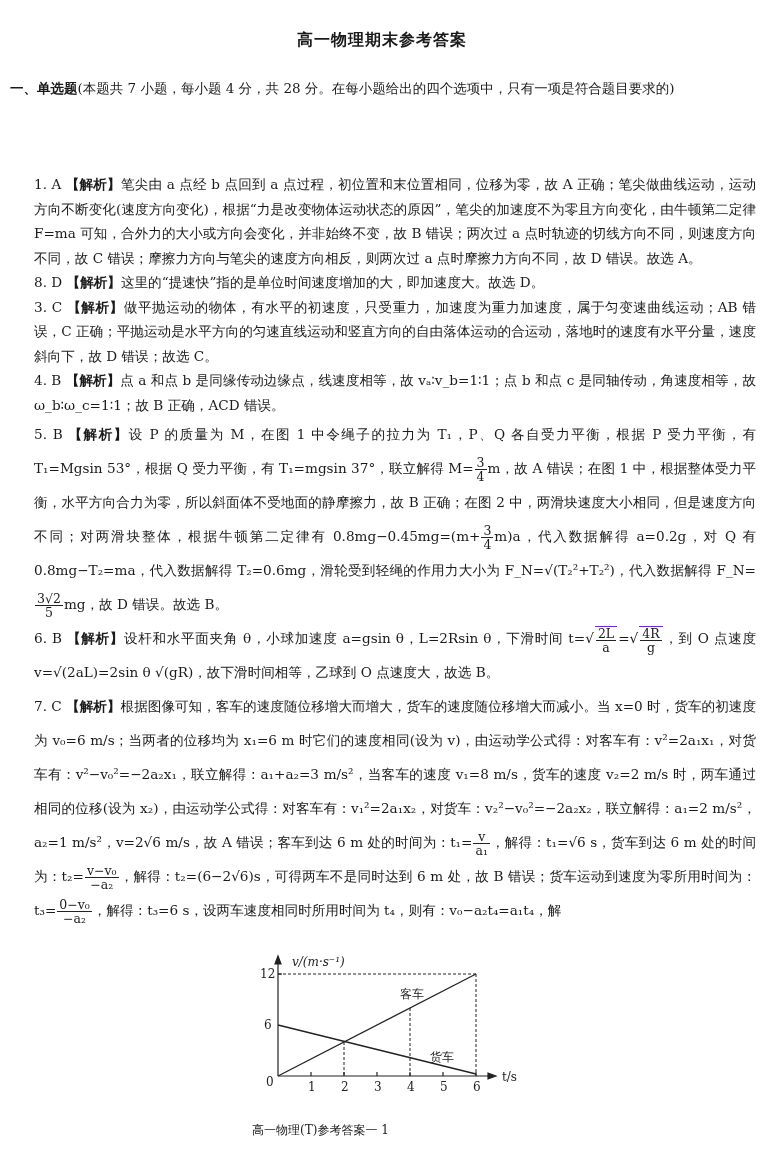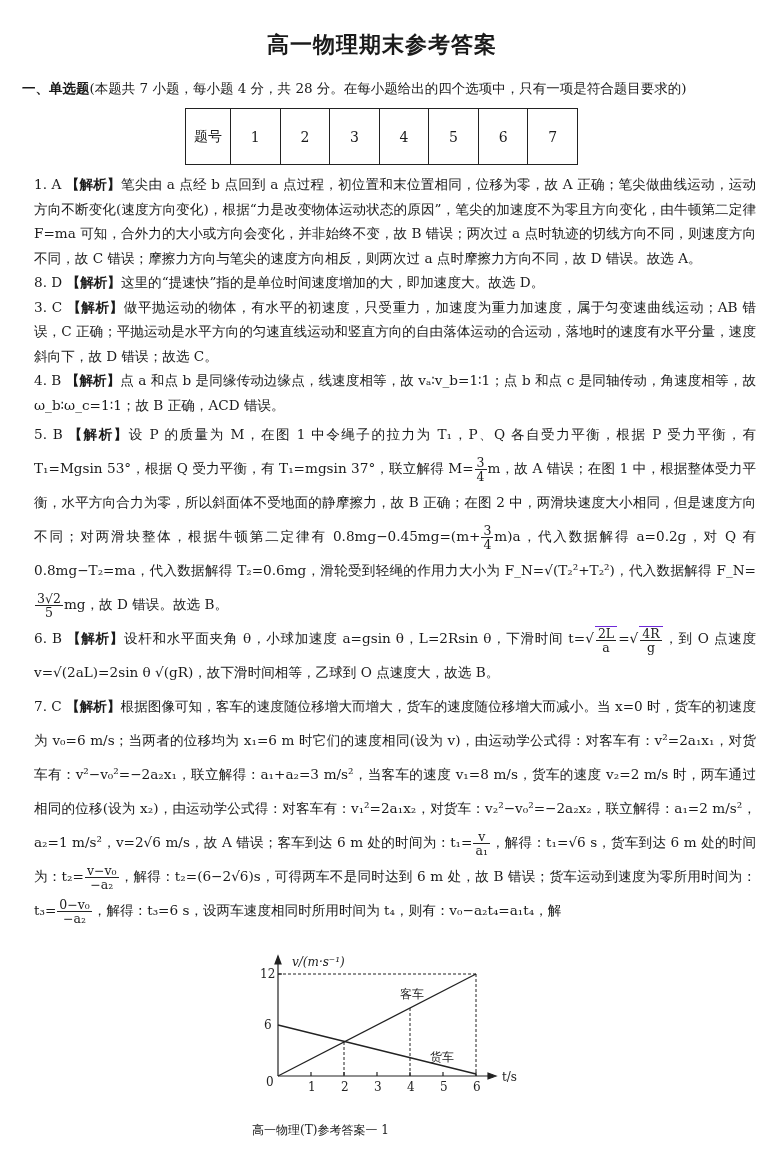--- a/index.html
+++ b/index.html
@@ -3,27 +3,27 @@
 <meta charset="utf-8">
 <style>
   html, body { margin: 0; padding: 0; background: #ffffff; }
   body {
     width: 764px; height: 1153px; position: relative; overflow: hidden;
     font-family: "DejaVu Serif", "Liberation Serif", serif;
     color: #1a1a1a;
   }
   .page-title {
     position: absolute; top: 30px; left: 0; width: 764px; text-align: center;
-    font-family: "DejaVu Sans", sans-serif; font-weight: bold; font-size: 22px; letter-spacing: 1px;
+    font-family: "DejaVu Sans", sans-serif; font-weight: bold; font-size: 16px; letter-spacing: 1px;
   }
   .section-head {
     position: absolute; top: 80px; left: 10px; width: 750px;
     font-size: 13.5px; white-space: nowrap;
   }
-  .section-head b { font-family: Liberation Mono, monospace; margin-left: 12px; }
+  .section-head b { font-family: Liberation Mono, monospace; }
   table.answers {
     position: absolute; top: 108px; left: 185px; width: 393px; height: 57px;
     border-collapse: collapse; font-size: 14px;
   }
   table.answers td {
     border: 1.5px solid #222; text-align: center; height: 27px; padding: 0;
   }
   table.answers td.h { width: 44px; }
   .items { position: absolute; top: 172px; left: 18px; width: 738px; font-size: 13.6px; line-height: 24.5px; }
   .item { position: relative; padding-left: 16px; text-align: justify; }
@@ -43,30 +43,20 @@
 <body>
 
 <div class="page-title">高一物理期末参考答案</div>
 
 <div class="section-head">
   <b>一、单选题</b><span>(本题共 7 小题，每小题 4 分，共 28 分。在每小题给出的四个选项中，只有一项是符合题目要求的)</span>
 </div>
 
 <table class="answers">
   <tbody>
-      <tr>
-    <td class="h">题号</td>
-    <td>1</td>
-    <td>2</td>
-    <td>3</td>
-    <td>4</td>
-    <td>5</td>
-    <td>6</td>
-    <td>7</td>
-  </tr>
 </tbody>
   </table>
 
 <div class="items">
 
   <div class="item">
     <p><span>1. A</span>&nbsp;<span class="tag">【解析】</span><span>笔尖由 a 点经 b 点回到 a 点过程，初位置和末位置相同，位移为零，故 A 正确；笔尖做曲线运动，运动方向不断变化(速度方向变化)，根据“力是改变物体运动状态的原因”，笔尖的加速度不为零且方向变化，由牛顿第二定律 F=ma 可知，合外力的大小或方向会变化，并非始终不变，故 B 错误；两次过 a 点时轨迹的切线方向不同，则速度方向不同，故 C 错误；摩擦力方向与笔尖的速度方向相反，则两次过 a 点时摩擦力方向不同，故 D 错误。故选 A。</span></p>
   </div>
 
   <div class="item">

